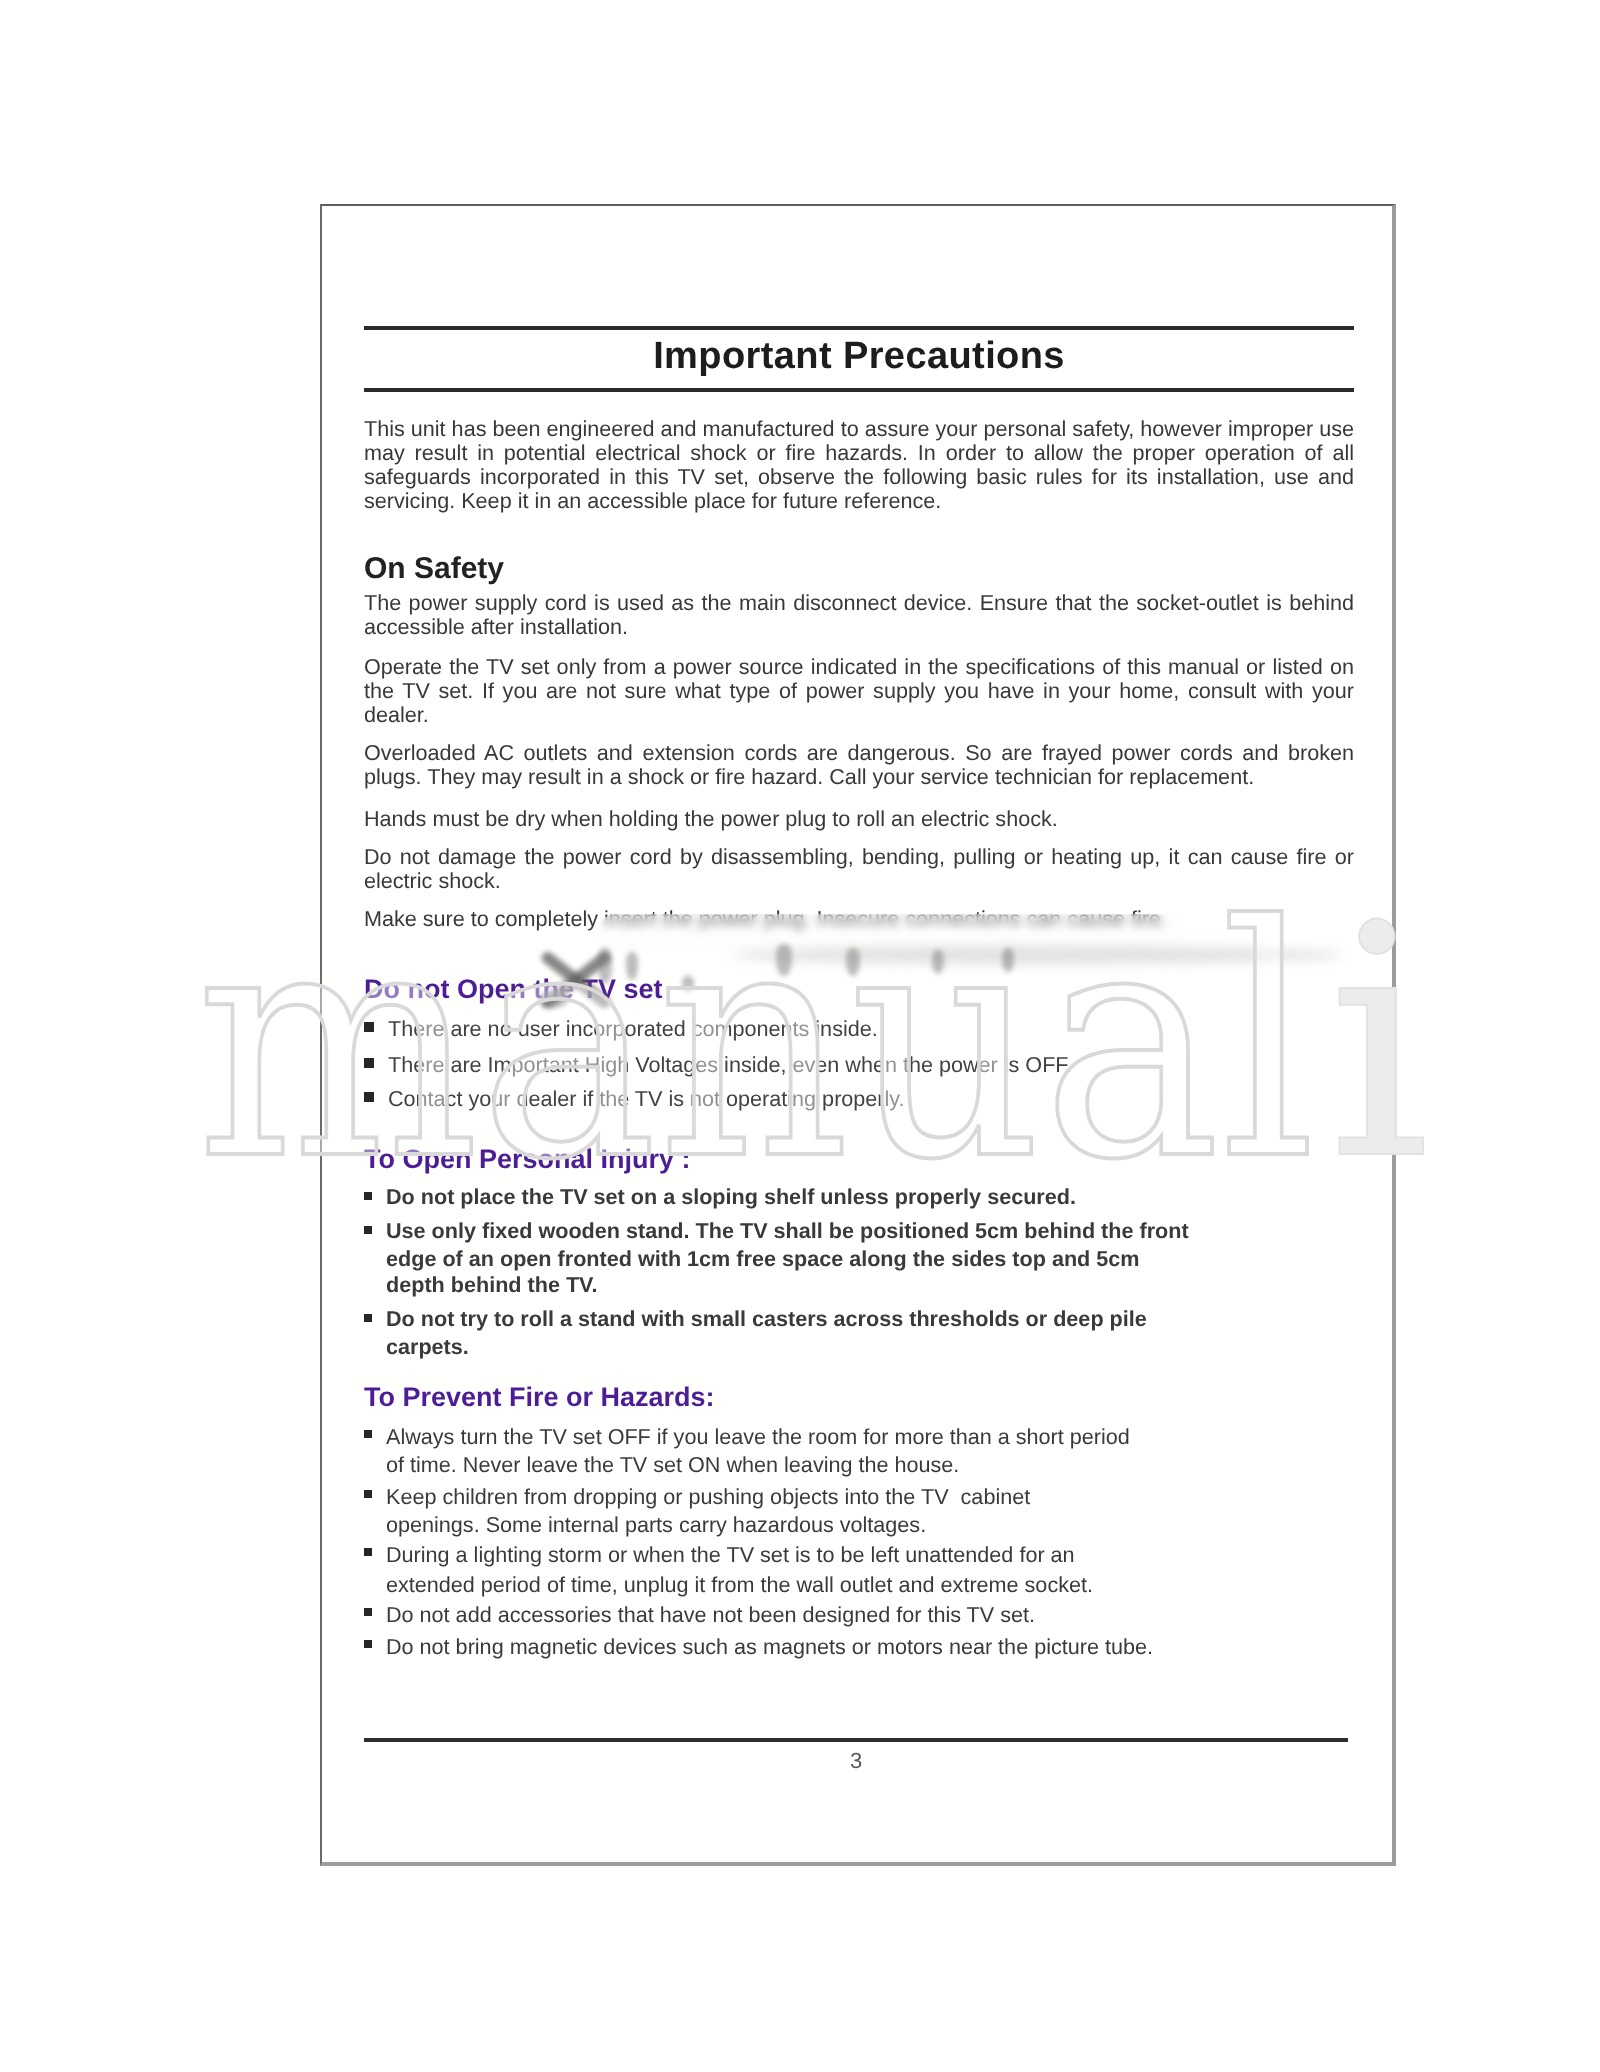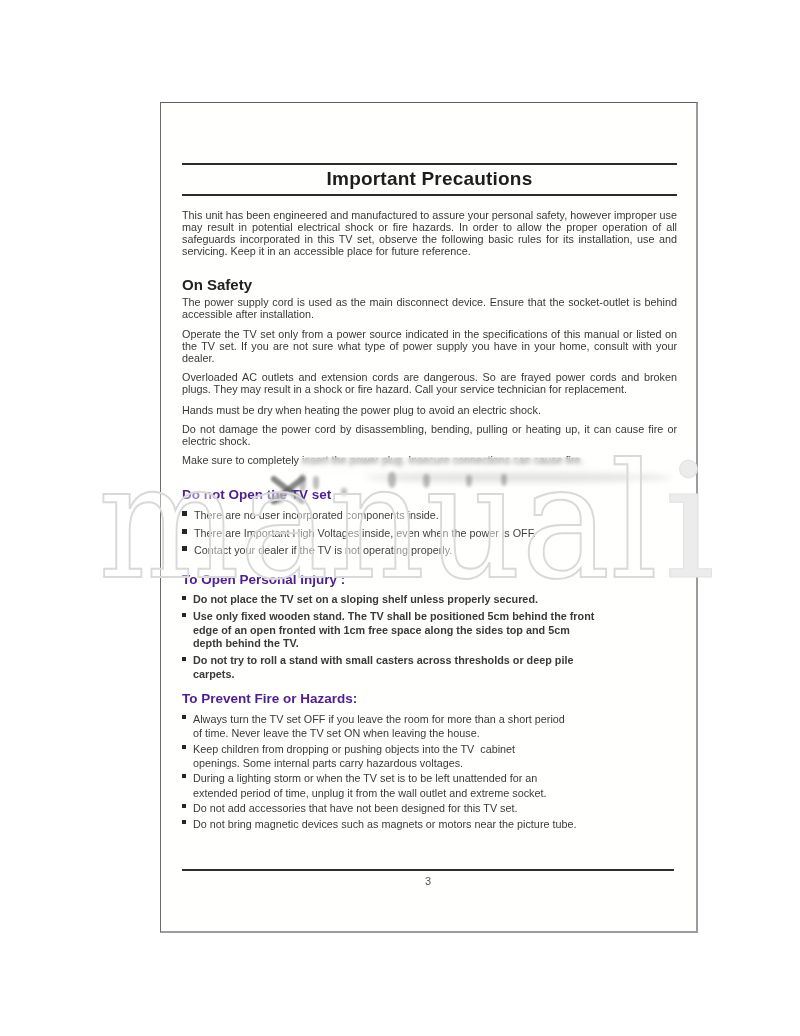--- a/index.html
+++ b/index.html
@@ -101,21 +101,21 @@
       <div class="rule"></div>
     </div>
 
     <p class="para intro">This unit has been engineered and manufactured to assure your personal safety, however improper use may result in potential electrical shock or fire hazards. In order to allow the proper operation of all safeguards incorporated in this TV set, observe the following basic rules for its installation, use and servicing. Keep it in an accessible place for future reference.</p>
 
     <section class="sec1">
       <h2 class="h-small">On Safety</h2>
       <p class="para">The power supply cord is used as the main disconnect device. Ensure that the socket-outlet is behind accessible after installation.</p>
       <p class="para">Operate the TV set only from a power source indicated in the specifications of this manual or listed on the TV set. If you are not sure what type of power supply you have in your home, consult with your dealer.</p>
       <p class="para" style="margin-bottom:9px;">Overloaded AC outlets and extension cords are dangerous. So are frayed power cords and broken plugs. They may result in a shock or fire hazard. Call your service technician for replacement.</p>
-      <p class="para single">Hands must be dry when heating the power plug to avoid an electric shock.</p>
+      <p class="para single">Hands must be dry when holding the power plug to roll an electric shock.</p>
       <p class="para">Do not damage the power cord by disassembling, bending, pulling or heating up, it can cause fire or electric shock.</p>
       <p class="para single" style="margin-bottom:0;">Make sure to completely insert the power plug. Insecure connections can cause fire.</p>
     </section>
 
     <section class="sec2">
       <h2 class="h-section">Do not Open the TV set</h2>
       <div class="bi">
         <span class="sq"></span>
         <span class="bt">There are no user incorporated components inside.</span>
       </div>

